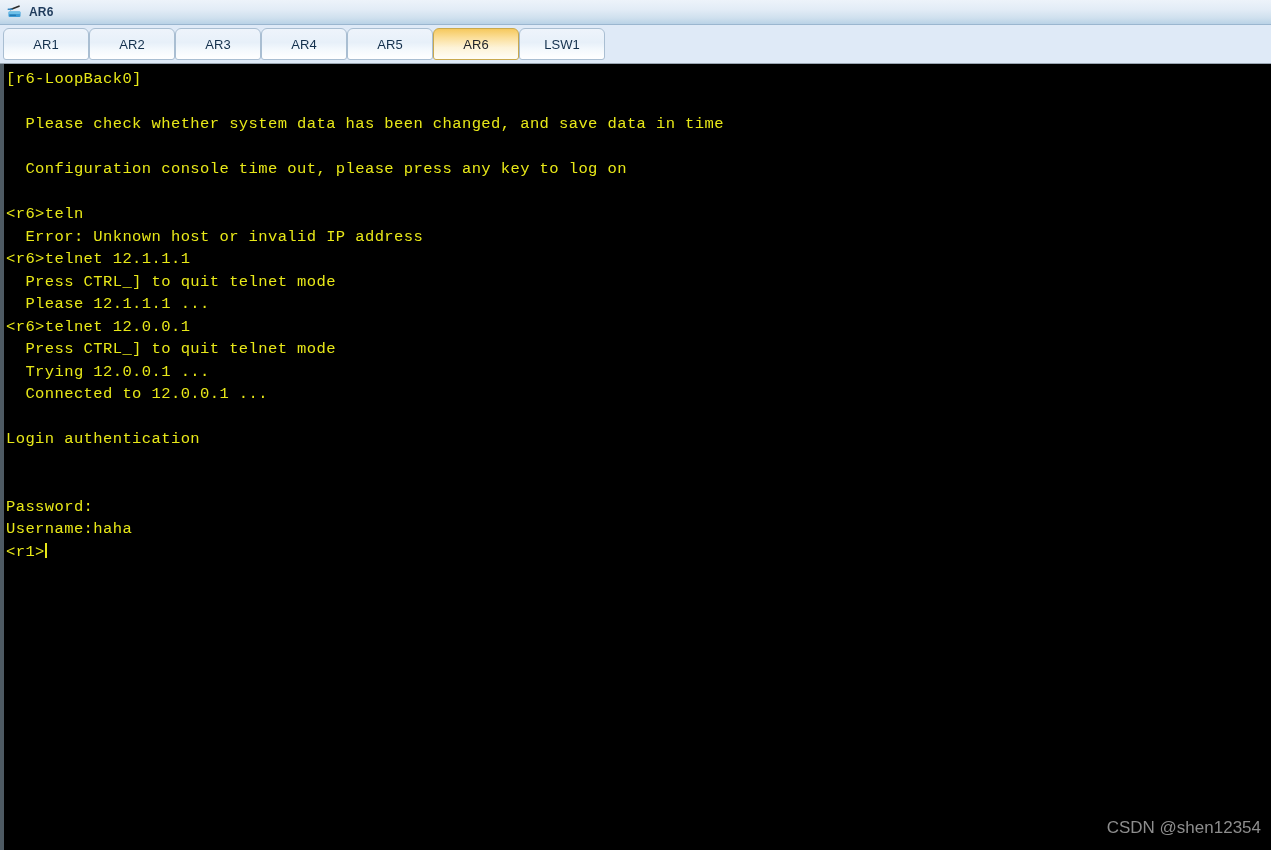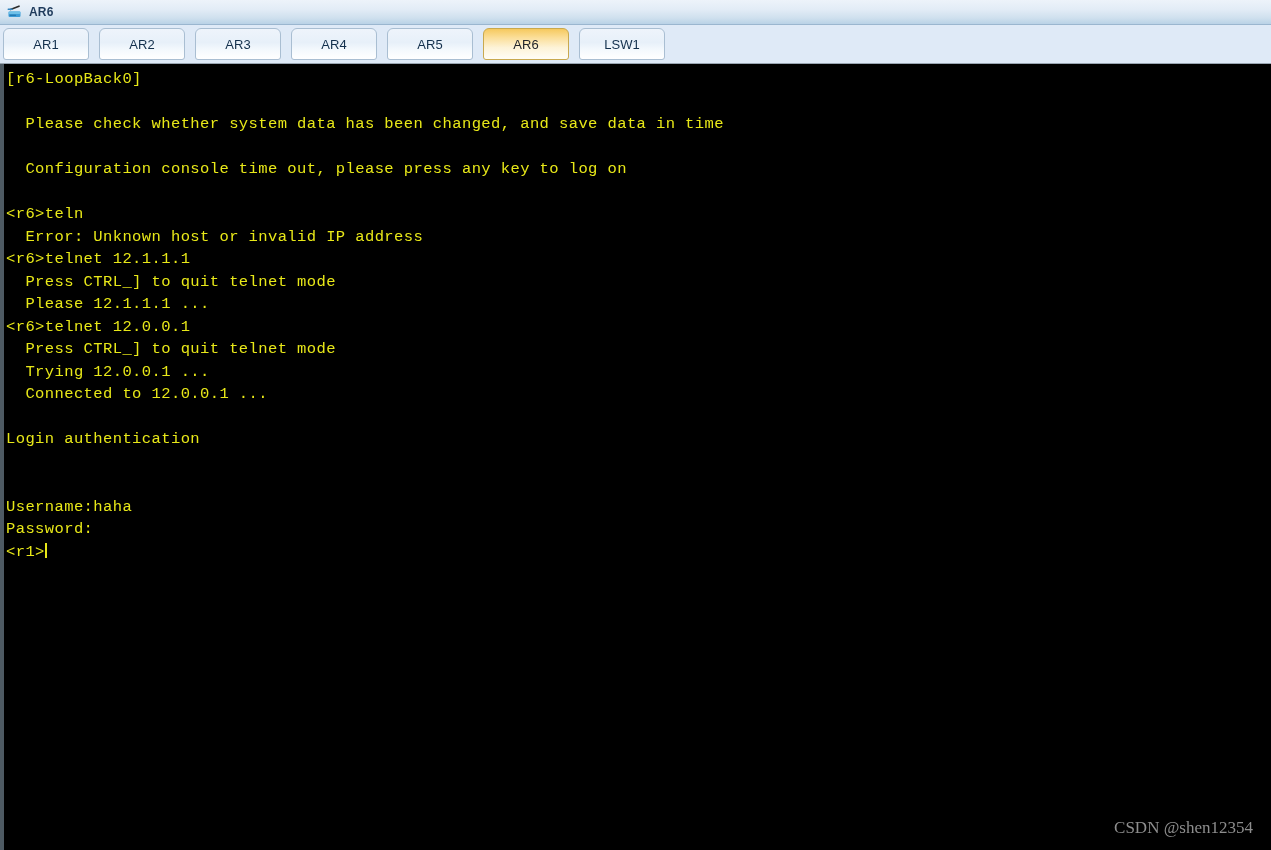--- a/index.html
+++ b/index.html
@@ -58,21 +58,21 @@
     border-bottom: 1px solid #9aa6b2;
     box-sizing: border-box;
     display: flex;
     align-items: flex-start;
     padding-top: 3px;
     padding-left: 3px;
   }
   .tab {
     width: 86px;
     height: 32px;
-    margin-right: 10px;
+    margin-right: 0;
     box-sizing: border-box;
     border: 1px solid #a9bed2;
     border-radius: 6px 6px 3px 3px;
     display: flex;
     align-items: center;
     justify-content: center;
     font-size: 13px;
     color: #13304d;
     background: linear-gradient(to bottom, #eef4fb 0%, #e7f0f9 45%, #f4f9fd 70%, #ffffff 100%);
     flex: 0 0 auto;
@@ -111,23 +111,23 @@
     display: inline-block;
     width: 2px;
     height: 15px;
     background: #e8e818;
     vertical-align: -2px;
   }
 
   
   .watermark {
     position: absolute;
-    right: 18px;
+    right: 10px;
     bottom: 12px;
-    font-family: Liberation Serif, serif;
+    font-family: Liberation Sans, sans-serif;
     font-size: 17px;
     color: #8d8d8d;
     white-space: nowrap;
   }
 </style>
 </head>
 <body>
 
 <div id="app">
 
@@ -166,21 +166,21 @@
         <div class="term-line">  Press CTRL_] to quit telnet mode</div>
         <div class="term-line">  Please 12.1.1.1 ...</div>
         <div class="term-line">&lt;r6&gt;telnet 12.0.0.1</div>
         <div class="term-line">  Press CTRL_] to quit telnet mode</div>
         <div class="term-line">  Trying 12.0.0.1 ...</div>
         <div class="term-line">  Connected to 12.0.0.1 ...</div>
         <div class="term-line"></div>
         <div class="term-line">Login authentication</div>
         <div class="term-line"></div>
         <div class="term-line"></div>
+        <div class="term-line">Password:</div>
         <div class="term-line">Username:haha</div>
-        <div class="term-line">Password:</div>
         <div class="term-line"><span>&lt;r1&gt;</span><span class="cursor"></span></div>
       </div>
   </div>
 
   <div class="watermark">CSDN @shen12354</div>
 
 </div>
 
 </body></html>

